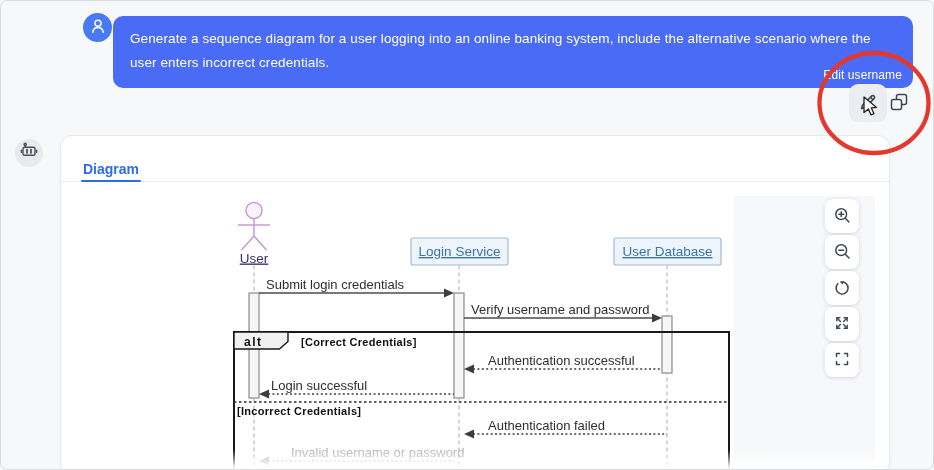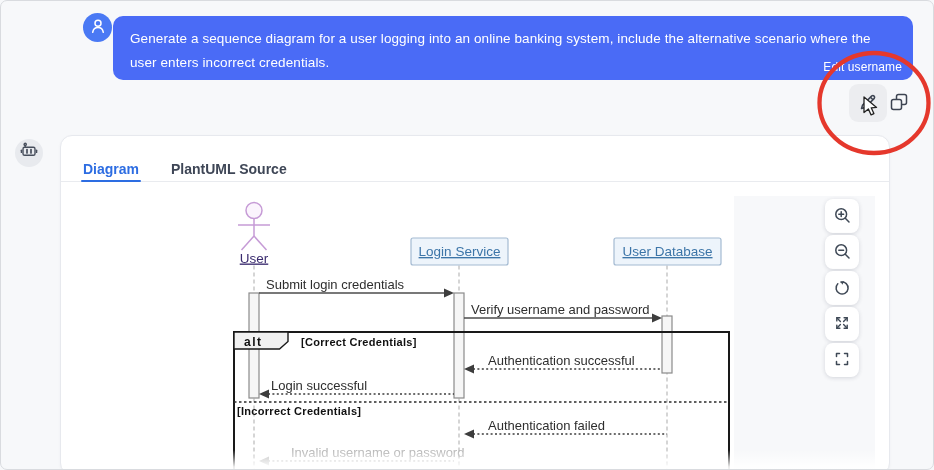--- a/index.html
+++ b/index.html
@@ -4,21 +4,21 @@
 <style>
   * { margin:0; padding:0; box-sizing:border-box; }
   html,body { width:934px; height:470px; overflow:hidden; }
   body { font-family:"Liberation Sans", sans-serif; background:#f7f8fa; position:relative; }
   #screen { position:absolute; inset:0; }
   #screen::after { content:""; position:absolute; inset:0; border:1px solid #d9dbdf; border-radius:7px; pointer-events:none; z-index:50; }
 
   
   .user-avatar { position:absolute; left:83px; top:13px; width:29px; height:29px; border-radius:50%;
                  background:#4a79f4; display:flex; align-items:center; justify-content:center; }
-  .bubble { position:absolute; left:113px; top:16px; width:800px; height:64px; background:#4a6bf6;
+  .bubble { position:absolute; left:113px; top:16px; width:800px; height:72px; background:#4a6bf6;
             border-radius:10px; color:#fff; padding:11px 17px; font-size:13.5px; line-height:24px; letter-spacing:.1px; }
   .edit-tip { position:absolute; right:11px; bottom:5px; font-size:12px; line-height:16px; color:#fff; }
 
   .act-btn { position:absolute; border:none; background:transparent; cursor:pointer; display:flex;
              align-items:center; justify-content:center; }
   .act-btn.edit { left:849px; top:84px; width:38px; height:38px; border-radius:9px; background:#ecedf0; }
   .act-btn.copy { left:885px; top:89px; width:28px; height:28px; border-radius:6px; }
 
   .annotation { position:absolute; left:815px; top:49px; width:119px; height:112px; z-index:40; pointer-events:none; }
 
@@ -100,21 +100,20 @@
         <path d="M12,8.6 L12,12" stroke-width="1.7"></path>
         <path d="M2.4,9.2 L2.4,11.4"></path>
         <path d="M17.6,9.2 L17.6,11.4"></path>
       </svg>
     </span>
   </div>
 
   <div class="card">
     <div class="tabbar">
       <div class="tab active">Diagram</div>
-      <div class="tab">PlantUML Source</div>
     </div>
 
     <div class="viewport">
       <svg class="diagram" width="658" height="280" viewBox="0 0 658 280">
 
         <g stroke="#ababab" stroke-width="1" stroke-dasharray="4,3">
           <line x1="178" y1="69.5" x2="178" y2="280"></line>
           <line x1="383" y1="69.5" x2="383" y2="280"></line>
           <line x1="591" y1="69.5" x2="591" y2="280"></line>
         </g>

